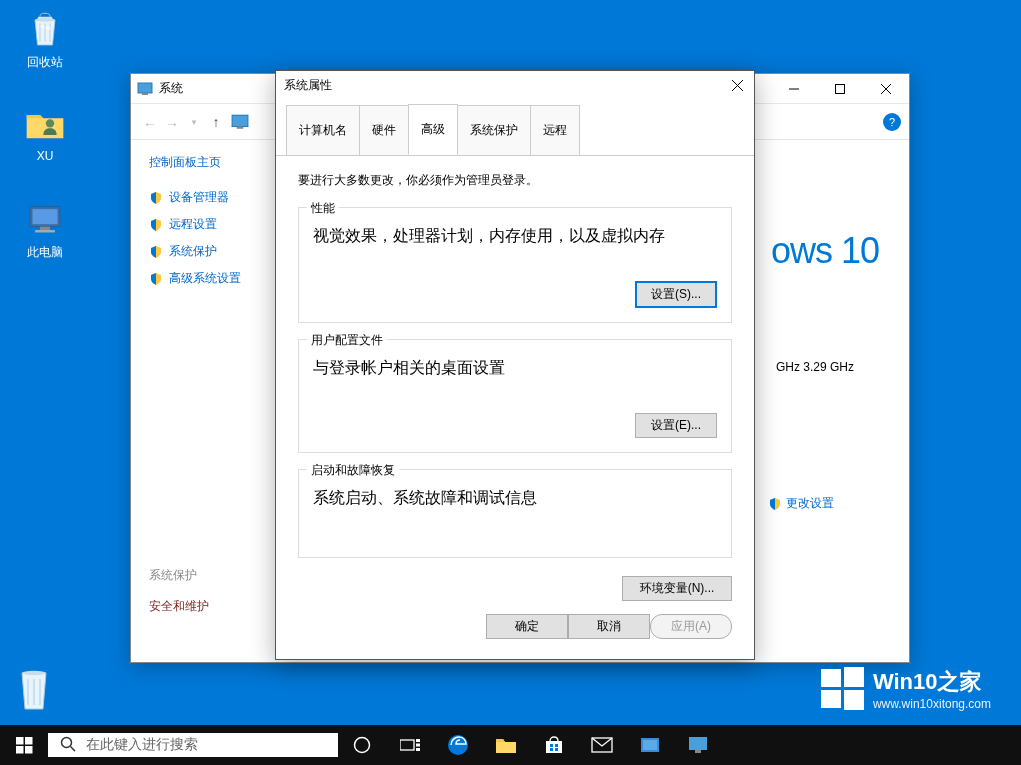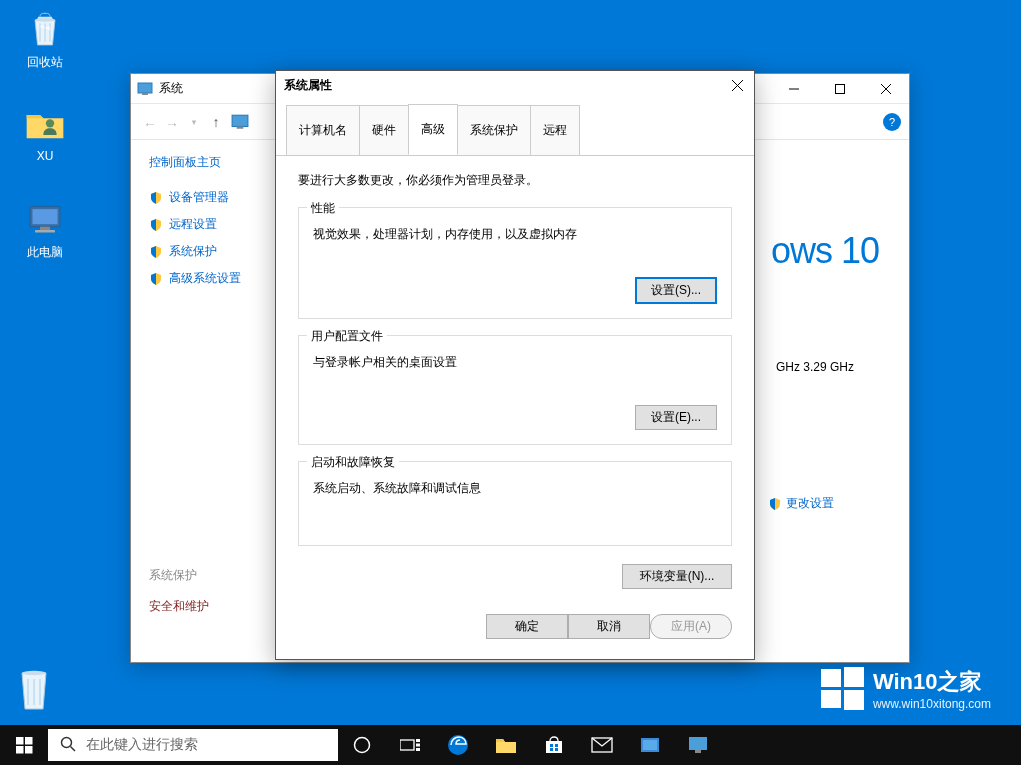--- a/index.html
+++ b/index.html
@@ -44,42 +44,42 @@
 
 .sys-main { flex: 1; padding: 60px 20px 20px 0; position: relative; }
 .sys-main .w10 { position: absolute; right: 30px; top: 90px; font-size: 36px; color: #0078d7; font-weight: 300; letter-spacing: -1px; }
 .sys-main .ghz { position: absolute; right: 55px; top: 220px; font-size: 12px; color: #000; }
 .sys-main .change { position: absolute; right: 75px; top: 355px; font-size: 12px; color: #0066cc; display: flex; align-items: center; cursor: pointer; }
 .sys-main .change .shield { width: 14px; height: 14px; margin-right: 4px; }
 
 
 .dlg { position: absolute; left: 275px; top: 70px; width: 480px; height: 590px; background: #fff; border: 1px solid #555; box-shadow: 0 6px 24px rgba(0,0,0,0.3); }
 .dlg-title { height: 28px; display: flex; align-items: center; padding: 0 8px; }
-.dlg-title .t { flex: 1; font-size: 12px; font-weight: bold; }
+.dlg-title .t { flex: 1; font-size: 12px; }
 .dlg-title .x { width: 18px; height: 18px; cursor: pointer; display: flex; align-items: center; justify-content: center; font-size: 14px; }
 .dlg-tabs { display: flex; border-bottom: 1px solid #fff; margin-top: 4px; padding-left: 10px; }
 .dlg-tabs .tab { padding: 16px 12px; font-size: 12px; border: 1px solid #ccc; border-bottom: none; margin-right: -1px; background: #fff; cursor: pointer; position: relative; }
 .dlg-tabs .tab.active { border-bottom: 1px solid #fff; z-index: 2; top: 1px; }
 .dlg-tabs .tab:not(.active) { background: #f9f9f9; top: 2px; }
 .dlg-content { border-top: 1px solid #ccc; padding: 16px 22px; height: 498px; position: relative; }
 .dlg-content .instr { font-size: 12px; margin-bottom: 18px; }
 .fieldset { border: 1px solid #ddd; padding: 10px 14px 14px; margin-bottom: 16px; position: relative; }
 .fieldset .legend { position: absolute; top: -8px; left: 8px; background: #fff; padding: 0 4px; font-size: 12px; }
-.fieldset .desc { font-size: 12px; margin: 8px 0 34px; }
+.fieldset .desc { font-size: 16px; margin: 8px 0 34px; }
 .fieldset .btnrow { text-align: right; }
 .fieldset.perf .btn { border: 2px solid #0078d7; }
 .btn { min-width: 82px; padding: 3px 2px; font-size: 12px; background: #e1e1e1; border: 1px solid #adadad; cursor: pointer; }
 .envrow { text-align: right; margin-top: 18px; }
 .dlg-footer { position: absolute; bottom: 14px; right: 22px; display: flex; gap: 0; }
 .dlg-footer .btn.disabled { color: #999; background: #f3f3f3; cursor: default; border-radius: 12px; }
 
 
 .taskbar { position: absolute; left: 0; bottom: 0; width: 1021px; height: 40px; background: #101010; display: flex; align-items: center; }
 .tb-start { width: 48px; height: 40px; display: flex; align-items: center; justify-content: center; cursor: pointer; }
-.tb-search { width: 290px; height: 32px; background: #fff; display: flex; align-items: center; padding: 0 12px; font-size: 14px; color: #666; }
+.tb-search { width: 290px; height: 24px; background: #fff; display: flex; align-items: center; padding: 0 12px; font-size: 14px; color: #666; }
 .tb-search .si { margin-right: 10px; }
 .tb-item { width: 48px; height: 40px; display: flex; align-items: center; justify-content: center; cursor: pointer; color: #fff; }
 
 
 .watermark { position: absolute; right: 30px; bottom: 50px; display: flex; align-items: center; color: #fff; }
 .watermark .wm-text { margin-left: 4px; }
 .watermark .wm-title { font-size: 22px; font-weight: bold; }
 .watermark .wm-url { font-size: 12px; opacity: 0.9; }
 
 

